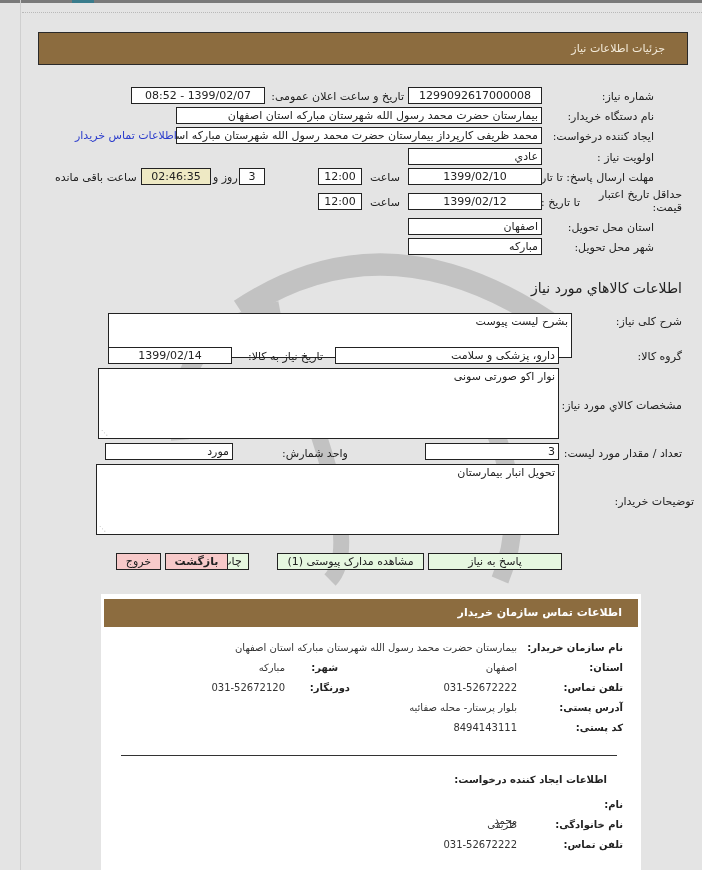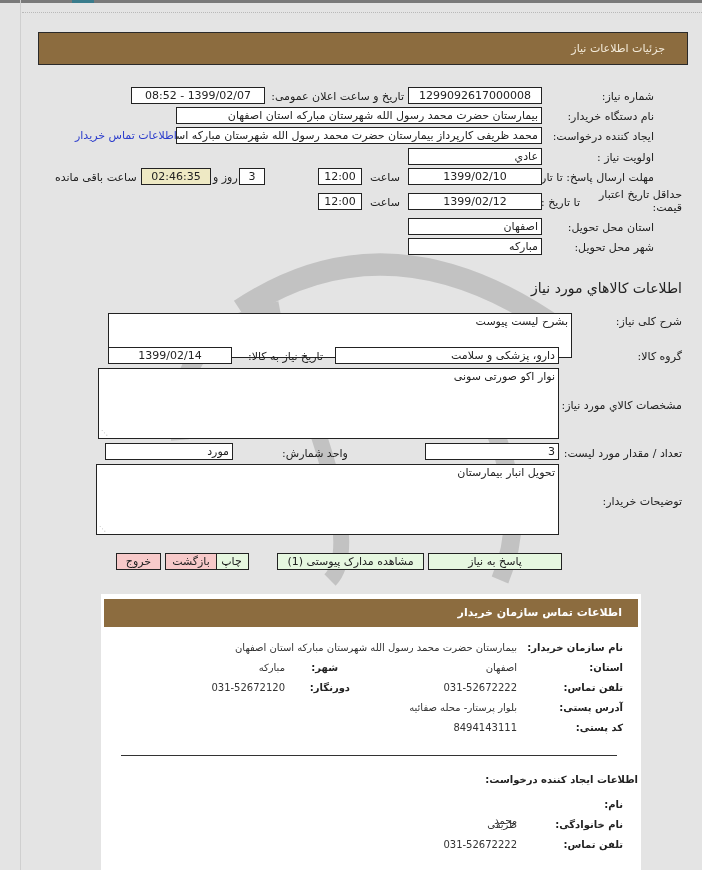--- a/index.html
+++ b/index.html
@@ -127,27 +127,27 @@
   <div class="box center" style="left:108px; top:347px; width:124px;">1399/02/14</div>
 
   <div class="lbl" style="right:20px; top:399px;">مشخصات کالاي مورد نیاز:</div>
   <div class="box tall" style="left:98px; top:368px; width:461px; height:71px;"><span>نوار اکو صورتی سونی</span><span class="grip">⋰</span></div>
 
   <div class="lbl" style="right:20px; top:447px;">تعداد / مقدار مورد لیست:</div>
   <div class="box" style="left:425px; top:443px; width:134px;">3</div>
   <div class="lbl" style="left:282px; top:447px;">واحد شمارش:</div>
   <div class="box" style="left:105px; top:443px; width:128px;">مورد</div>
 
-  <div class="lbl" style="right:20px; top:495px;margin-left:10px;">توضیحات خریدار:</div>
+  <div class="lbl" style="right:8px; top:495px;margin-left:10px;">توضیحات خریدار:</div>
   <div class="box tall" style="left:96px; top:464px; width:463px; height:71px;"><span>تحویل انبار بیمارستان</span><span class="grip">⋰</span></div>
 
   <div class="btn green" style="left:428px; top:553px; width:134px;">پاسخ به نیاز</div>
   <div class="btn green" style="left:277px; top:553px; width:147px;">مشاهده مدارک پیوستی (1)</div>
   <div class="btn green" style="left:214px; top:553px; width:35px;">چاپ</div>
-  <div class="btn pink" style="left:165px; top:553px; width:52px;">بازگشت</div>
+  <div class="btn pink" style="left:165px; top:553px; width:63px;font-weight:bold;">بازگشت</div>
   <div class="btn pink" style="left:116px; top:553px; width:45px;">خروج</div>
 </div>
 
 <div class="card">
   <div class="card-header">اطلاعات تماس سازمان خریدار</div>
 
   <div class="k" style="right:18px; top:48px;">نام سازمان خریدار:</div>
   <div class="v" style="right:124px; top:48px;">بیمارستان حضرت محمد رسول الله شهرستان مبارکه استان اصفهان</div>
 
   <div class="k" style="right:18px; top:68px;">استان:</div>
@@ -161,21 +161,21 @@
   <div class="v" style="right:356px; top:88px;">031-52672120</div>
 
   <div class="k" style="right:18px; top:108px;">آدرس پستی:</div>
   <div class="v" style="right:124px; top:108px;">بلوار پرستار- محله صفائیه</div>
 
   <div class="k" style="right:18px; top:128px;">کد پستی:</div>
   <div class="v" style="right:124px; top:128px;">8494143111</div>
 
   <div class="hr"></div>
 
-  <div class="k" style="right:3px; top:180px;">اطلاعات ایجاد کننده درخواست:</div>
+  <div class="k" style="right:34px; top:180px;">اطلاعات ایجاد کننده درخواست:</div>
 
   <div class="k" style="right:18px; top:205px;">نام:</div>
   <div class="v" style="right:124px; top:205px;margin-top:16px;">محمد</div>
 
   <div class="k" style="right:18px; top:225px;">نام خانوادگی:</div>
   <div class="v" style="right:124px; top:225px;">ظریفی</div>
 
   <div class="k" style="right:18px; top:245px;">تلفن تماس:</div>
   <div class="v" style="right:124px; top:245px;">031-52672222</div>
 </div>

